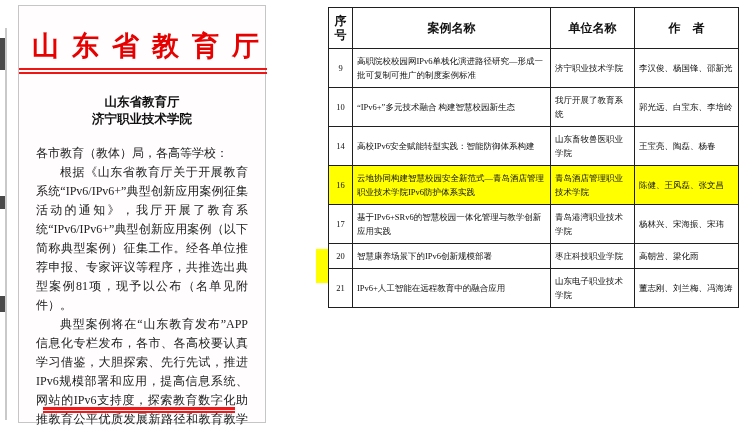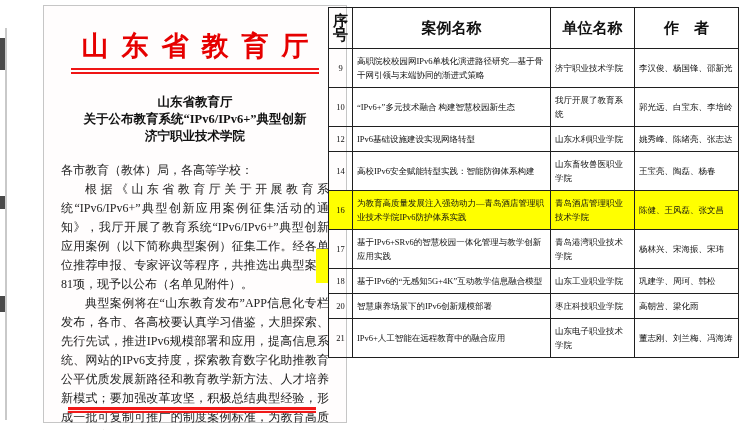--- a/index.html
+++ b/index.html
@@ -14,25 +14,24 @@
   
   .edge-line { position: absolute; left: 5px; top: 28px; width: 2px; height: 392px; background: #c9c9c9; }
   .edge-tick { position: absolute; left: 0; width: 5px; background: #4a4a4a; }
   .t1 { top: 38px; height: 32px; }
   .t2 { top: 196px; height: 13px; }
   .t3 { top: 296px; height: 16px; }
 
   
   .doc-page {
     position: absolute; left: 18px; top: 5px;
-    width: 304px; height: 418px;
+    width: 248px; height: 418px;
     background: #fffdfd;
     border: 1px solid #c6c6c6;
     box-sizing: border-box;
-    margin-left: 25px;
   }
   .masthead {
     margin-top: 22px;
     text-align: center;
     color: #e60000;
     font-weight: bold;
     font-size: 27px;
     letter-spacing: 13px;
     padding-left: 13px;
     white-space: nowrap;
@@ -74,21 +73,21 @@
     color: #111;
   }
   .case-table th, .case-table td {
     border: 1.4px solid #1f1f1f;
     padding: 5px 4px;
     line-height: 14px;
     vertical-align: middle;
     overflow: hidden;
   }
   .case-table th {
-    font-size: 15px;
+    font-size: 12px;
     font-weight: bold;
     text-align: center;
     padding: 6px 2px;
   }
   .col-no   { width: 24px; }
   .col-name { width: 198px; }
   .col-unit { width: 84px; }
   .col-auth { width: 104px; }
   .case-table td.center { text-align: center; }
   .case-table tr.hl td { background: #ffff00; }
@@ -112,21 +111,20 @@
 
   <div class="doc-page">
     <div class="masthead">山东省教育厅</div>
     <div class="masthead-rule">
       <div class="r1"></div>
         <div class="gap"></div>
         <div class="r2"></div>
     </div>
     <div class="doc-title">
       <div>山东省教育厅</div>
-      <div>关于公布教育系统“IPv6/IPv6+”典型创新</div>
       <div>济宁职业技术学院</div>
     </div>
     <div class="doc-body">
       <p class="salutation">各市教育（教体）局，各高等学校：</p>
       <p>根据《山东省教育厅关于开展教育系统“IPv6/IPv6+”典型创新应用案例征集活动的通知》，我厅开展了教育系统“IPv6/IPv6+”典型创新应用案例（以下简称典型案例）征集工作。经各单位推荐申报、专家评议等程序，共推选出典型案例81项，现予以公布（名单见附件）。</p>
       <p>典型案例将在“山东教育发布”APP信息化专栏发布，各市、各高校要认真学习借鉴，大胆探索、先行先试，推进IPv6规模部署和应用，提高信息系统、网站的IPv6支持度，探索教育数字化助推教育公平优质发展新路径和教育教学新方法、人才培养新模式；要加强改革攻坚，积极总结典型经验，形成一批可复制可推广的制度案例标准，为教育高质量发展注入强劲动力。</p>
     </div>
     <div class="bottom-rule">
       <div class="r1"></div>
         <div class="gap"></div>
@@ -148,61 +146,49 @@
         <tr>
           <th>序号</th>
           <th>案例名称</th>
           <th>单位名称</th>
           <th>作　者</th>
         </tr>
       </thead>
       <tbody>
           <tr>
             <td class="center">9</td>
-            <td>高职院校校园网IPv6单栈化演进路径研究—基于骨干网引领与末端协同的渐进式策略</td>
+            <td>高职院校校园网IPv6单栈化演进路径研究—形成一批可复制可推广的制度案例标准</td>
             <td>济宁职业技术学院</td>
             <td>李汉俊、杨国锋、邵新光</td>
           </tr>
           <tr>
             <td class="center">10</td>
             <td>“IPv6+”多元技术融合 构建智慧校园新生态</td>
             <td>我厅开展了教育系统</td>
             <td>郭光远、白宝东、李培岭</td>
           </tr>
           <tr>
-            <td class="center">12</td>
-            <td>IPv6基础设施建设实现网络转型</td>
-            <td>山东水利职业学院</td>
-            <td>姚秀峰、陈绪亮、张志达</td>
-          </tr>
-          <tr>
             <td class="center">14</td>
             <td>高校IPv6安全赋能转型实践：智能防御体系构建</td>
             <td>山东畜牧兽医职业学院</td>
             <td>王宝亮、陶磊、杨春</td>
           </tr>
           <tr class="hl">
             <td class="center">16</td>
-            <td>为教育高质量发展注入强劲动力—青岛酒店管理职业技术学院IPv6防护体系实践</td>
+            <td>云地协同构建智慧校园安全新范式—青岛酒店管理职业技术学院IPv6防护体系实践</td>
             <td>青岛酒店管理职业技术学院</td>
             <td>陈健、王风磊、张文昌</td>
           </tr>
           <tr>
             <td class="center">17</td>
             <td>基于IPv6+SRv6的智慧校园一体化管理与教学创新应用实践</td>
             <td>青岛港湾职业技术学院</td>
             <td>杨林兴、宋海振、宋玮</td>
           </tr>
           <tr>
-            <td class="center">18</td>
-            <td>基于IPv6的“无感知5G+4K”互动教学信息融合模型</td>
-            <td>山东工业职业学院</td>
-            <td>巩建学、周珂、韩松</td>
-          </tr>
-          <tr>
             <td class="center">20</td>
             <td>智慧康养场景下的IPv6创新规模部署</td>
             <td>枣庄科技职业学院</td>
             <td>高朝营、梁化雨</td>
           </tr>
           <tr>
             <td class="center">21</td>
             <td>IPv6+人工智能在远程教育中的融合应用</td>
             <td>山东电子职业技术学院</td>
             <td>董志刚、刘兰梅、冯海涛</td>

